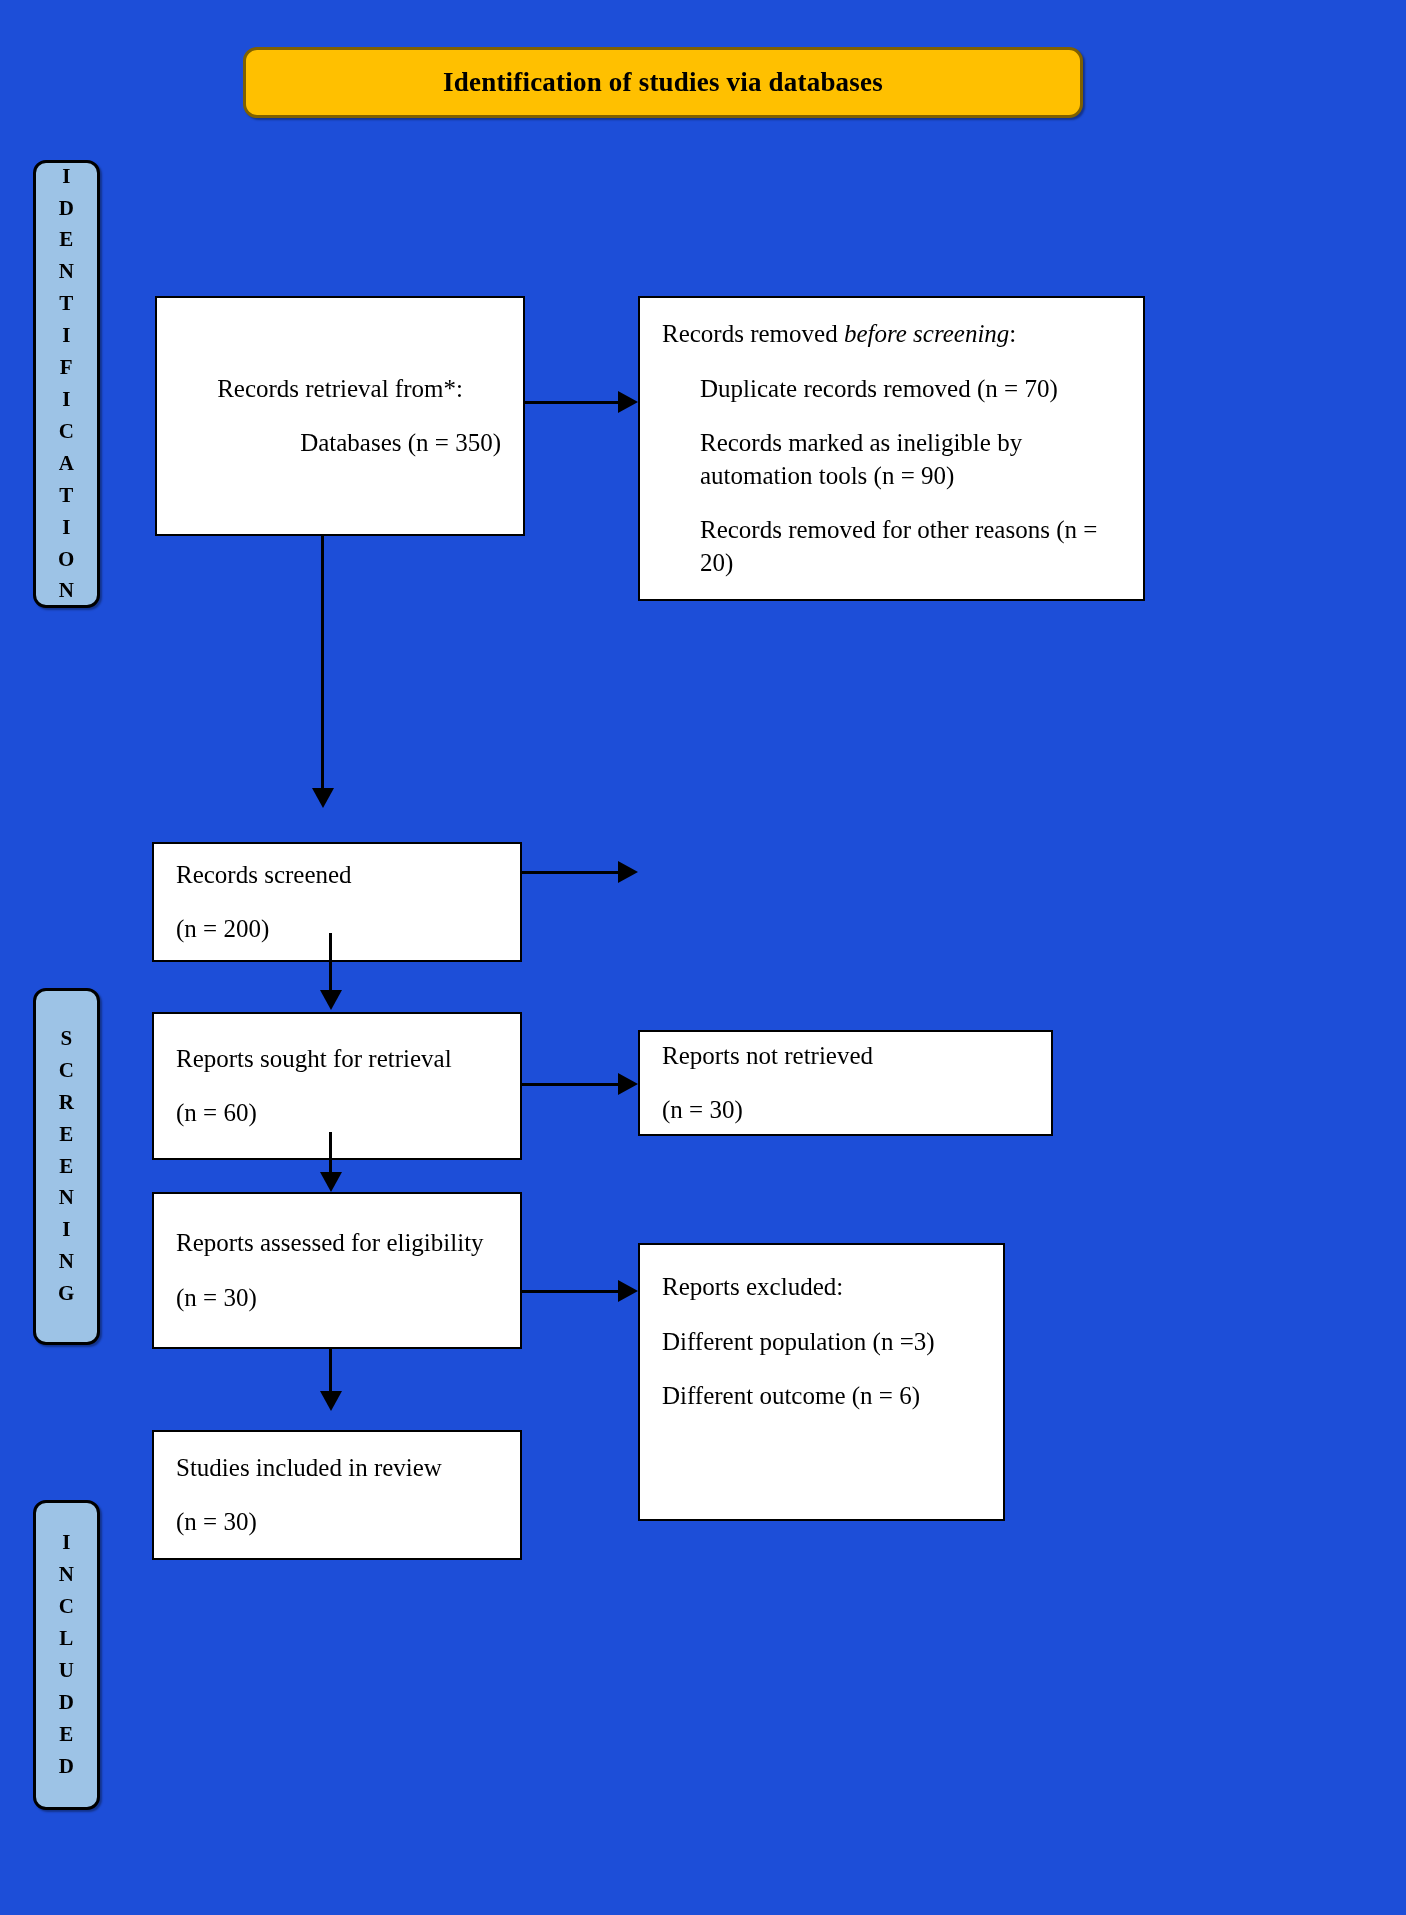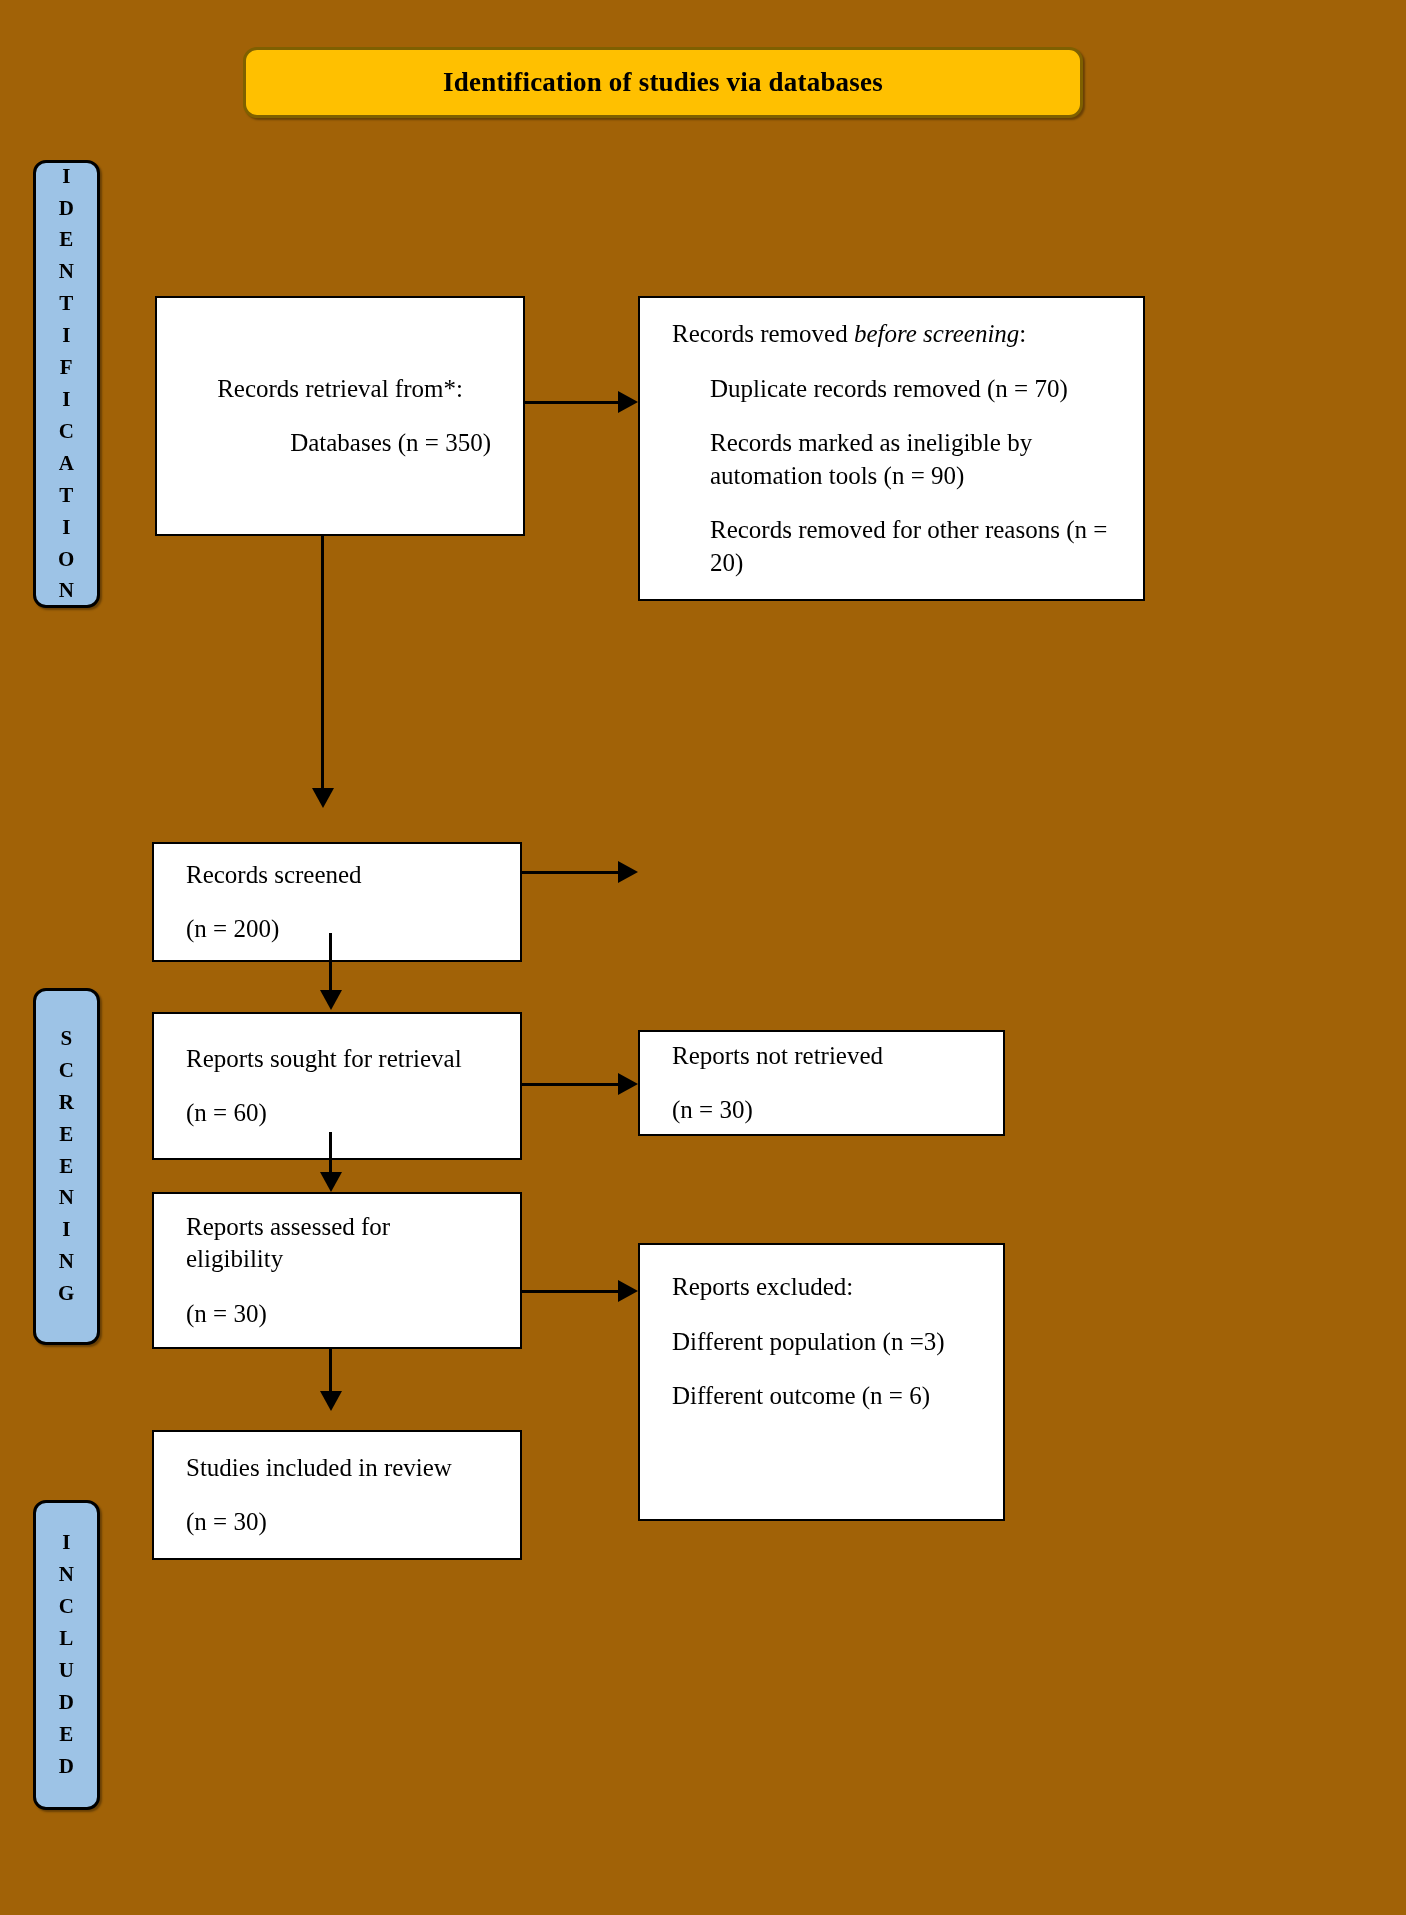--- a/index.html
+++ b/index.html
@@ -9,21 +9,21 @@
     background: #ffffff;
   }
   body {
     font-family: "Liberation Serif", "DejaVu Serif", serif;
     color: #000000;
   }
   #canvas {
     position: relative;
     width: 1406px;
     height: 1915px;
-    background: #a16207;
+    background: #1d4ed8;
     overflow: hidden;
   }
 
   
   .banner {
     position: absolute;
     left: 243px;
     top: 47px;
     width: 840px;
     height: 71px;
@@ -71,41 +71,41 @@
   #stage-identification { top: 160px; height: 448px; }
   #stage-screening     { top: 988px; height: 357px; }
   #stage-included      { top: 1500px; height: 310px; }
 
   
   .box {
     position: absolute;
     background: #ffffff;
     border: 2px solid #000000;
     box-sizing: border-box;
-    padding: 0 32px;
+    padding: 0 22px;
     display: flex;
     flex-direction: column;
     justify-content: center;
   }
   .box p {
     margin: 0;
     font-size: 25px;
     line-height: 1.30;
   }
   .box p + p { margin-top: 22px; }
   .box p.indent { padding-left: 38px; text-indent: -0px; }
   .ital { font-style: italic; }
 
   
   #box-identified   { left: 155px; top: 296px;  width: 370px; height: 240px; }
   #box-removed      { left: 638px; top: 296px;  width: 507px; height: 305px; align-items: flex-start; }
   #box-screened     { left: 152px; top: 813px;  width: 370px; height: 120px; margin-top: 29px; }
   #box-excluded     { left: 638px; top: 813px;  width: 508px; height: 120px; }
   #box-sought       { left: 152px; top: 1012px; width: 370px; height: 148px; }
-  #box-notretrieved { left: 638px; top: 1030px; width: 367px; height: 106px; }
+  #box-notretrieved { left: 638px; top: 1030px; width: 415px; height: 106px; }
   #box-assessed     { left: 152px; top: 1192px; width: 370px; height: 157px; }
   #box-repexcluded  { left: 638px; top: 1243px; width: 367px; height: 278px; justify-content: flex-start; padding-top: 26px; }
   #box-studies      { left: 152px; top: 1430px; width: 370px; height: 130px; }
 
   
   .arrow-line {
     position: absolute;
     background: #000000;
   }
   .arrow-h { height: 3px; }

